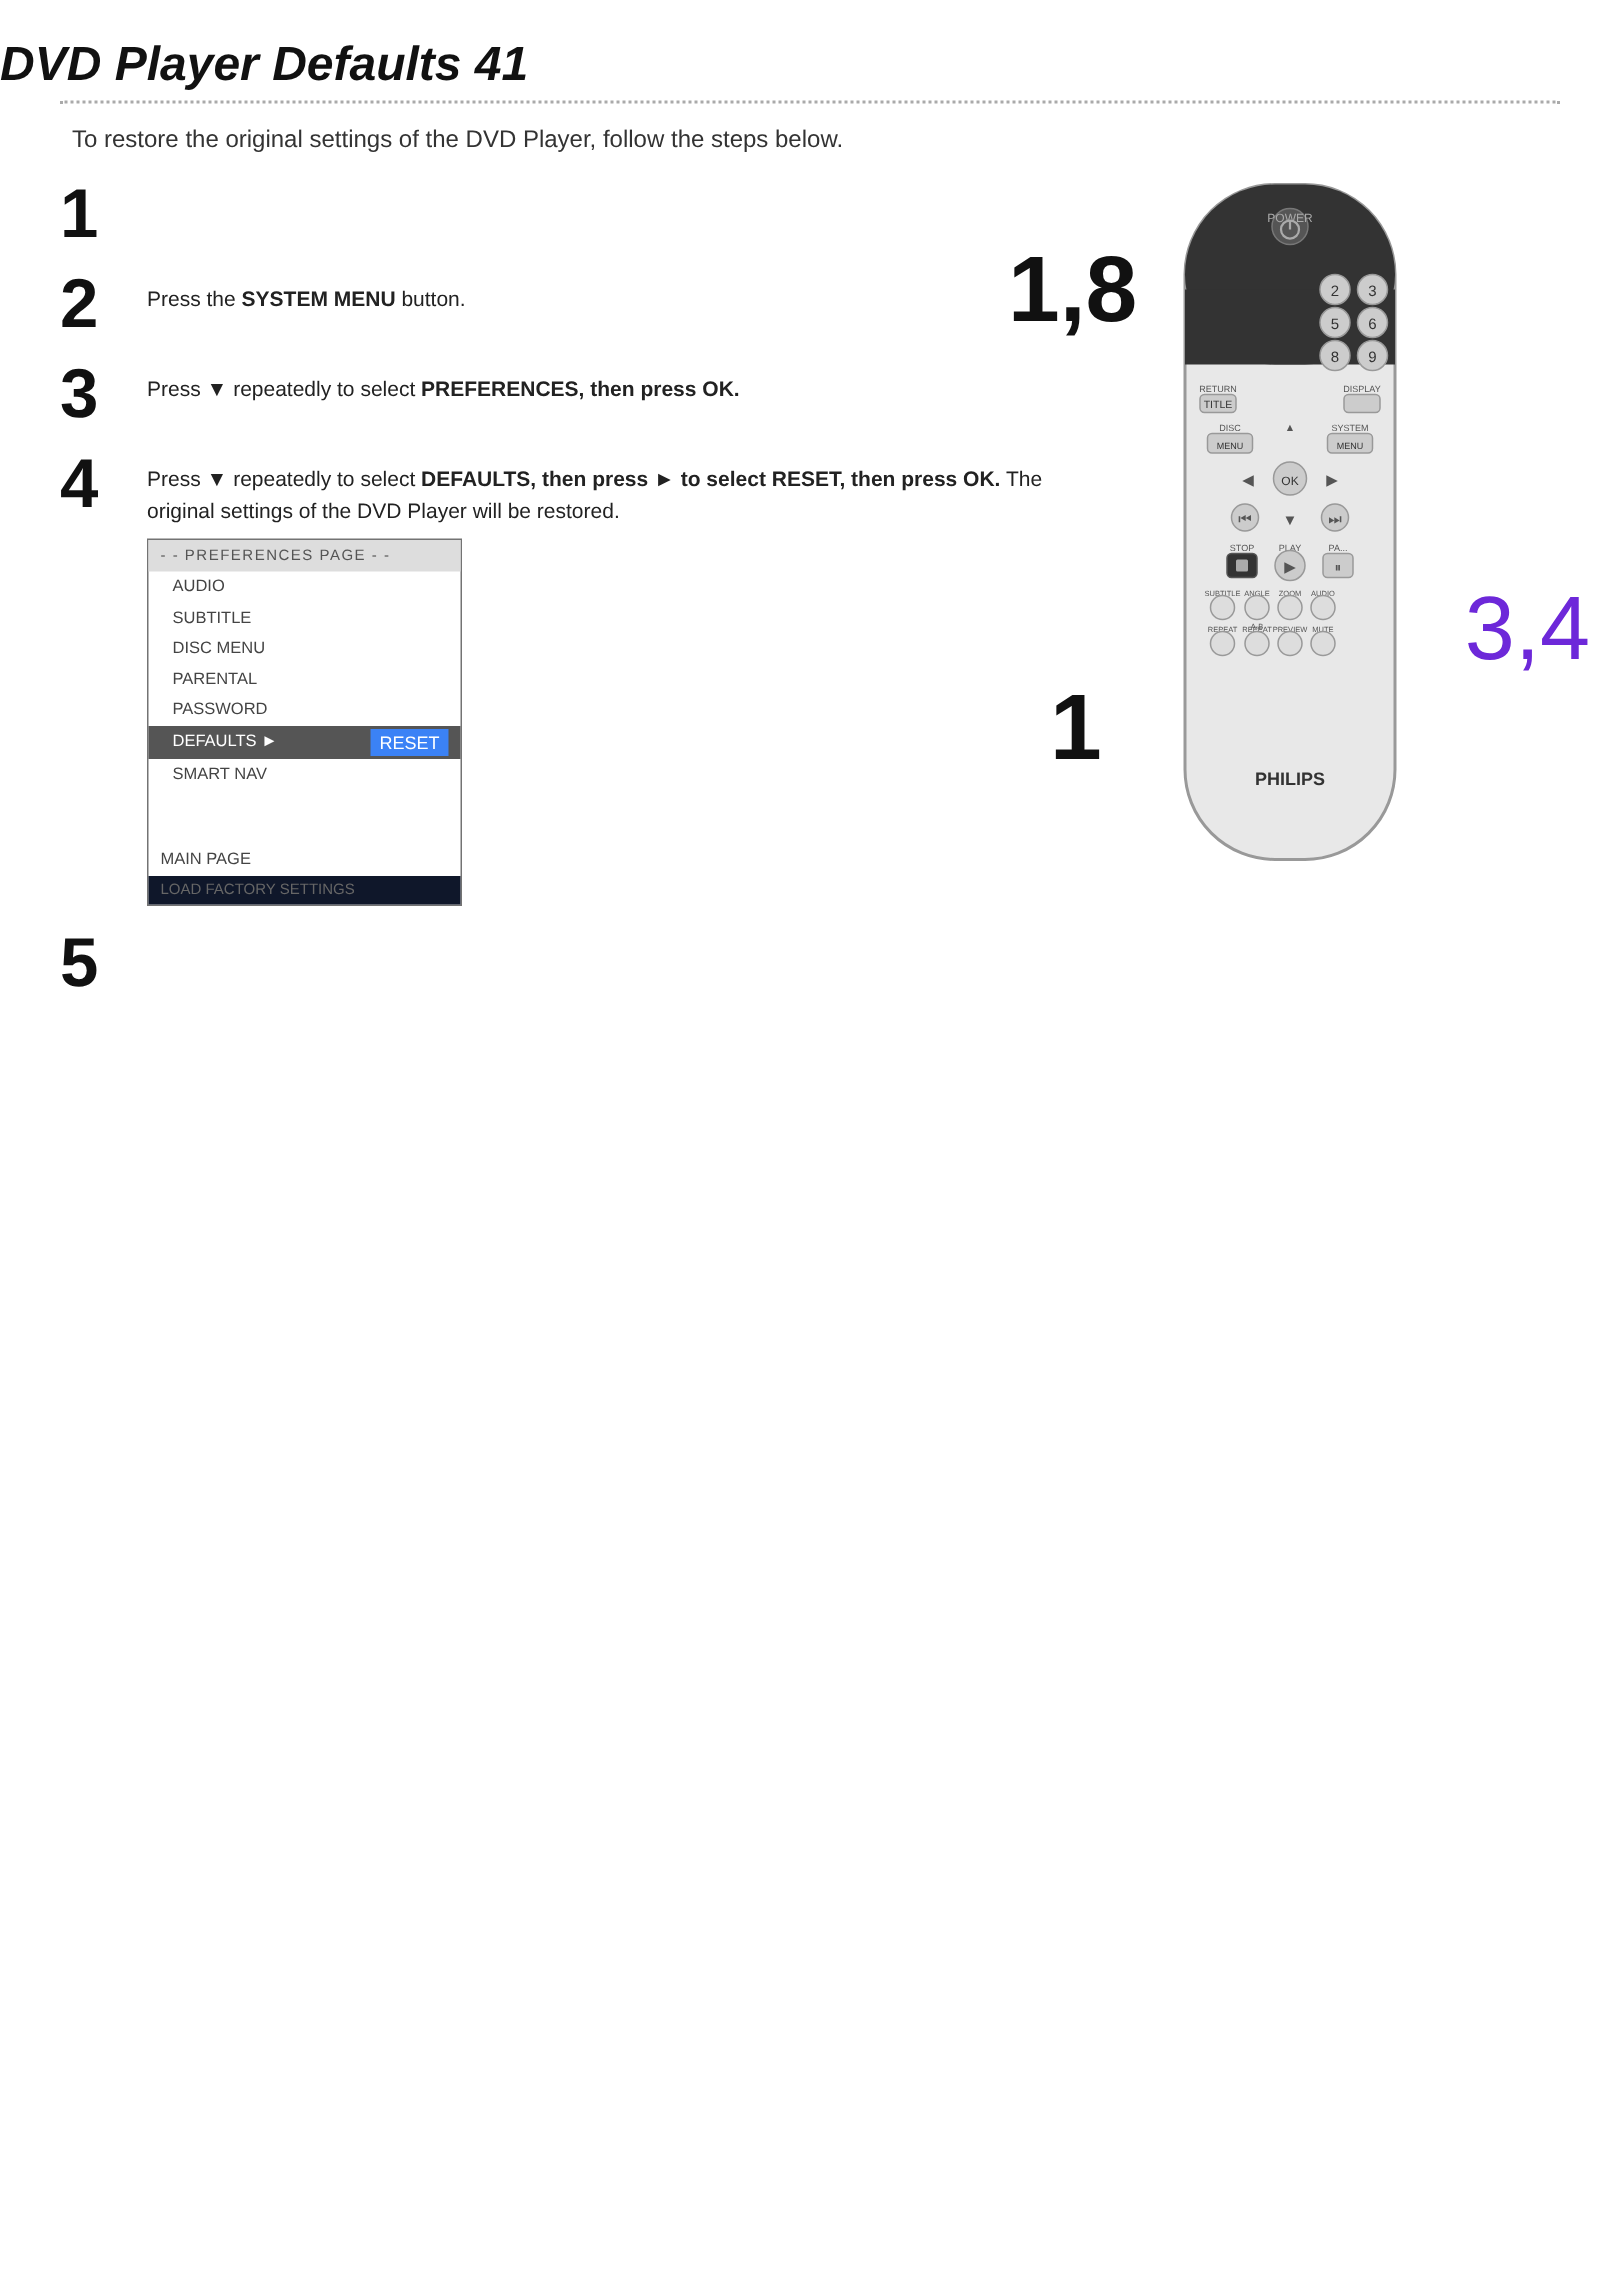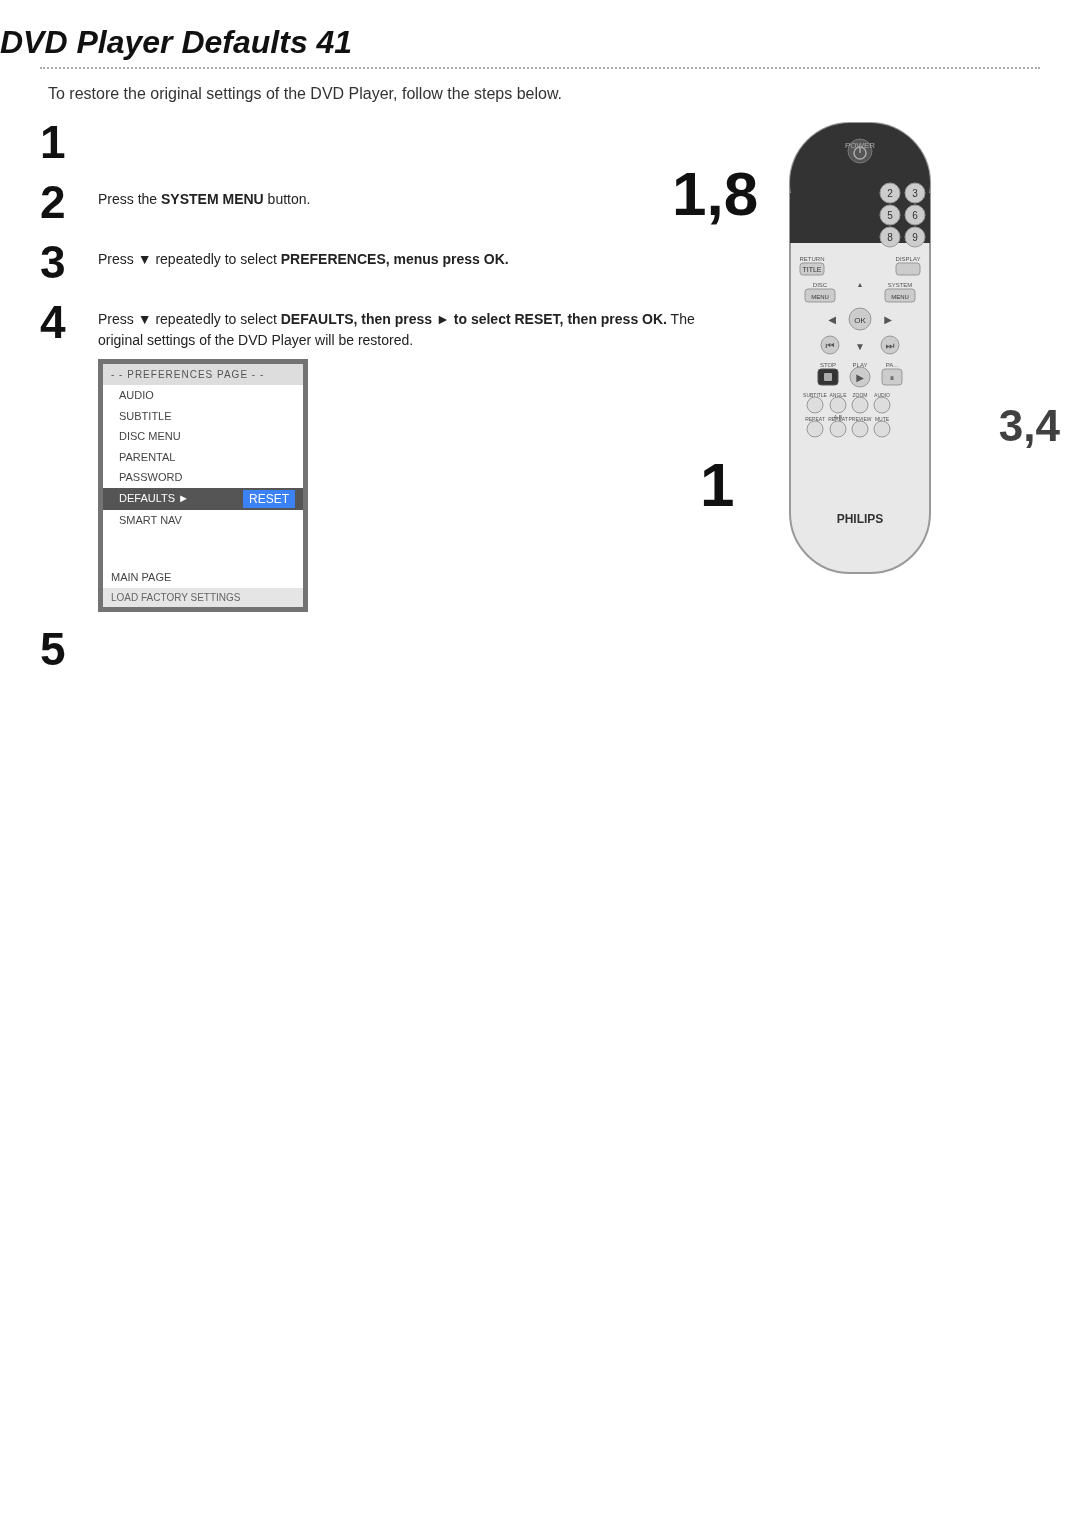--- a/index.html
+++ b/index.html
@@ -63,21 +63,21 @@
       margin-top: -4px;
     }
     .step-text {
       font-size: 14px;
       line-height: 1.5;
       padding-top: 6px;
     }
     .step-text b { font-weight: bold; }
     .step-text i { font-style: italic; }
     .menu-box {
-      border: 5px solid #737373;
+      border: 1px solid #737373;
       width: 210px;
       margin-top: 4px;
       font-size: 11px;
     }
     .menu-header {
       background: #ddd;
       padding: 3px 8px;
       color: #555;
       font-size: 10px;
       letter-spacing: 1px;
@@ -101,21 +101,21 @@
       padding: 0 6px;
       font-size: 12px;
     }
     .menu-footer-item {
       padding: 2px 8px;
       font-size: 11px;
       color: #444;
       margin-top: 33px;
     }
     .load-settings {
-      background: #e5e5e5;
+      background: #0f172a;
       color: #666;
       padding: 2px 8px;
       font-size: 10px;
     }
 
     
     .remote-wrapper {
       position: relative;
       width: 300px;
     }
@@ -143,21 +143,21 @@
     <div class="step-row">
       <div class="step-num">2</div>
       <div class="step-text">
         Press the <b>SYSTEM MENU</b> button.
       </div>
     </div>
 
     <div class="step-row">
       <div class="step-num">3</div>
       <div class="step-text">
-        Press ▼ repeatedly to select <b>PREFERENCES, menus press OK.</b>
+        Press ▼ repeatedly to select <b>PREFERENCES, then press OK.</b>
       </div>
     </div>
 
     <div class="step-row">
       <div class="step-num">4</div>
       <div class="step-text">
         Press ▼ repeatedly to select <b>DEFAULTS, then press ► to select RESET, then press OK.</b> The original settings of the DVD Player will be restored.
         <div class="menu-box" style="margin-top:8px;">
           <div class="menu-header">- - PREFERENCES PAGE - -</div>
           <div class="menu-item">AUDIO</div>
@@ -181,21 +181,21 @@
       <div class="step-num">5</div>
     </div>
 
   </div>
 
   <div class="remote-col">
     <div class="remote-wrapper">
 
       
       <div style="position:absolute; top: 50px; left: -58px; font-size:62px; font-weight:bold; color:#111; line-height:1; z-index:10;">1,8</div>
-      <div style="position:absolute; bottom: 148px; right: -30px; font-size:44px; font-weight:bold; color:#404040; line-height:1; z-index:10;">3,4</div>
+      <div style="position:absolute; bottom: 148px; right: -30px; font-size:60px; font-weight:normal; color:#6d28d9; line-height:1; z-index:10;">3,4</div>
       <div style="position:absolute; bottom: 80px; left: -30px; font-size:62px; font-weight:bold; color:#111; line-height:1; z-index:10;">1</div>
 
       
       <svg class="remote-svg" viewBox="0 0 200 480" xmlns="http://www.w3.org/2000/svg">
 
         <rect x="30" y="10" width="140" height="450" rx="60" ry="60" fill="#e8e8e8" stroke="#999" stroke-width="2"></rect>
 
         <rect x="30" y="10" width="140" height="120" rx="60" ry="60" fill="#333"></rect>
         <rect x="30" y="80" width="140" height="50" fill="#333"></rect>
 

